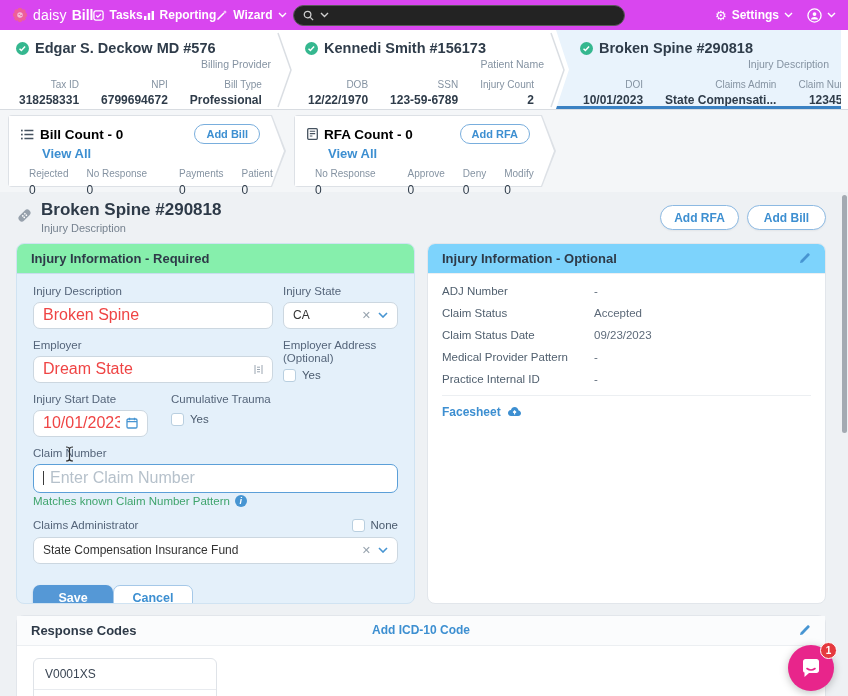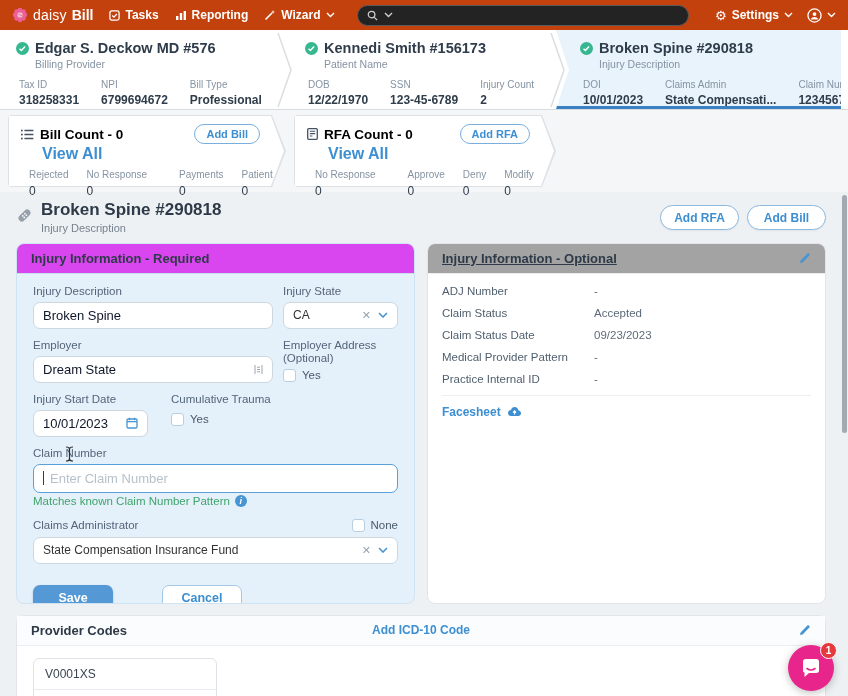--- a/index.html
+++ b/index.html
@@ -2,33 +2,33 @@
 <html><head>
 <meta charset="utf-8">
 <style>
   * { box-sizing: border-box; margin: 0; padding: 0; }
   html,body { width:848px; height:696px; overflow:hidden; }
   body {
     font-family:"Liberation Sans","DejaVu Sans",sans-serif;
     background:#eef1f4; position:relative; color:#2f3c4a;
   }
   
-  .navbar { height:30px; background:#c2410c; display:flex; align-items:center; padding:0 12px; gap:16px; color:#fff; }
+  .navbar { height:30px; background:#d946ef; display:flex; align-items:center; padding:0 12px; color:#fff; }
   .brand { display:flex; align-items:center; gap:5px; font-size:14px; }
   .brand .b1 { font-weight:400; letter-spacing:.2px; }
   .brand .b2 { font-weight:700; }
   .nav-item { display:flex; align-items:center; gap:5px; font-size:12px; font-weight:700; color:#fff; cursor:pointer; }
   .search-pill { width:332px; height:21px; border-radius:11px; background:#232323; border:1px solid #5a5a5a;
     display:flex; align-items:center; gap:6px; padding:0 9px; margin-left:6px; }
   .search-pill .ph { font-size:11.5px; color:#d8d8d8; font-weight:600; flex:1; white-space:nowrap; }
   .nav-right { margin-left:auto; display:flex; align-items:center; gap:14px; }
   .gear-glyph { font-size:13px; line-height:1; }
   
   .ctx-strip { position:relative; height:80px; background:#fff; border-bottom:1px solid #d8dce1; display:flex; }
-  .ctx-card { position:relative; padding:10px 12px 0 16px; }
+  .ctx-card { position:relative; padding:10px 12px 0 16px;text-align:right; }
   .ctx-card.c1 { width:283px; }
   .ctx-card.c2 { width:273px; padding-left:22px; }
   .ctx-card.c3 { width:285px; padding-left:24px; background:#e9f3fc;
     clip-path:polygon(0 0,100% 0,100% 100%,0 100%,13px 50%); }
   .ctx-card.c3::after { content:""; position:absolute; left:0; right:0; bottom:0; height:3px; background:#3a81c3; }
   .ctx-title-row { display:flex; align-items:center; gap:6px; }
   .ctx-title { font-size:14.5px; font-weight:700; color:#2f3c4a; white-space:nowrap; }
   .ctx-sub { font-size:10.5px; color:#8593a2; margin:2px 0 0 19px; }
   .ctx-fields { display:flex; gap:22px; margin:9px 0 0 3px; }
   .ctx-field .fl { font-size:10px; color:#8593a2; white-space:nowrap; }
@@ -39,73 +39,73 @@
   .arrow-card { position:absolute; top:5px; height:72px; }
   .arrow-bg { position:absolute; inset:0; background:#dde1e6; clip-path:polygon(0 0,calc(100% - 14px) 0,100% 50%,calc(100% - 14px) 100%,0 100%); border-radius:4px; }
   .arrow-fg { position:absolute; inset:1px; background:#fff; clip-path:polygon(0 0,calc(100% - 14px) 0,calc(100% - 1px) 50%,calc(100% - 14px) 100%,0 100%); }
   .arrow-content { position:relative; padding:9px 26px 0 13px; }
   .cc-bill { left:8px; width:278px; }
   .cc-rfa { left:294px; width:262px; }
   .cc-title-row { display:flex; align-items:center; gap:6px; }
   .cc-title { font-size:13.5px; font-weight:700; color:#000000; white-space:nowrap; }
   .pill-btn { margin-left:auto; background:#fff; border:1px solid #79aedd; color:#3d8fd1; font-weight:700;
     font-size:11px; border-radius:12px; padding:3px 11px; cursor:pointer; font-family:inherit; white-space:nowrap; }
-  .view-all { font-size:16px; font-weight:700; color:#3d8fd1; margin:1px 0 0 21px; cursor:pointer; display:inline-block; }
+  .view-all { font-size:13px; font-weight:700; color:#3d8fd1; margin:1px 0 0 21px; cursor:pointer; display:inline-block; }
   .cc-stats { display:flex; align-items:flex-start; margin:6px 0 0 8px; }
   .cc-stat { margin-right:18px; }
   .cc-stat .sl { font-size:10px; color:#8593a2; white-space:nowrap; }
   .cc-stat .sv { font-size:12px; color:#2f3c4a; margin-top:4px; }
   .stat-div { width:1px; height:28px; background:#e2e6ea; margin:2px 14px 0 0; }
   
   .page-head { display:flex; align-items:flex-start; margin:9px 22px 0 16px; }
   .ph-icon { margin:6px 8px 0 0; }
   .ph-title { font-size:17px; font-weight:700; color:#2e3a48; line-height:1.1; }
   .ph-sub { font-size:11px; color:#76828f; margin-top:2px; }
   .ph-btns { margin-left:auto; display:flex; gap:8px; margin-top:4px; }
   .page-btn { width:79px; height:25px; background:#fff; border:1px solid #8cb9e2; border-radius:13px;
     color:#3d8fd1; font-weight:700; font-size:12px; cursor:pointer; font-family:inherit;
     box-shadow:0 1px 2px rgba(0,0,0,.05); }
   
   .panels-row { display:flex; gap:12px; margin:9px 22px 0 16px; height:361px; }
   .panel { border-radius:8px; overflow:hidden; }
   .panel-req { flex:0 0 399px; background:#e4f0fa; border:1px solid #d0e3f2; }
-  .panel-req .panel-hd { background:#d946ef; border-bottom:1px solid #c8ddee; }
+  .panel-req .panel-hd { background:#86efac; border-bottom:1px solid #c8ddee; }
   .panel-hd { padding:7px 14px; font-size:13px; font-weight:700; color:#2e3a48; display:flex; align-items:center; }
   .panel-opt { flex:1; background:#fff; border:1px solid #e2e6eb; }
-  .panel-opt .panel-hd { background:#a3a3a3; border-bottom:1px solid #eceff2;text-decoration:underline; }
+  .panel-opt .panel-hd { background:#7dd3fc; border-bottom:1px solid #eceff2; }
   .req-body { padding:11px 16px; position:relative; }
   .f-label { font-size:11.5px; color:#55657a; margin-bottom:5px; }
   .form-row { display:flex; gap:10px; margin-bottom:10px; }
   .col-main { width:240px; } .col-side { flex:1; }
   .input-wrap { height:27px; background:#fff; border:1px solid #ccd7e0; border-radius:7px;
     display:flex; align-items:center; padding:0 9px; gap:6px; }
   .input-wrap input { border:0; outline:0; background:transparent; flex:1; min-width:0;
-    font-family:inherit; font-size:13px; color:#0f172a; }
+    font-family:inherit; font-size:16px; color:#ef4444; }
   .input-wrap input::placeholder { color:#b6c1cb; }
   .sel { height:27px; background:#fff; border:1px solid #ccd7e0; border-radius:7px;
     display:flex; align-items:center; padding:0 9px; gap:7px; cursor:pointer; }
   .sel .sel-val { font-size:12px; color:#333; flex:1; white-space:nowrap; overflow:hidden; }
   .sel .clear-x { font-size:11px; color:#97a3ae; line-height:1; cursor:pointer; }
   .chk-row { display:flex; align-items:center; gap:6px; margin-top:5px; }
   .chk { width:13px; height:13px; border:1px solid #b9cfe0; border-radius:3px; background:#fff; cursor:pointer; flex:0 0 auto; }
   .chk-lab { font-size:11.5px; color:#4a5a6d; }
   .claim-input { height:29px; border:1.5px solid #5b9fd8; }
   .caret-line { width:1px; height:14px; background:#3a3a3a; }
   .hint-row { display:flex; align-items:center; gap:5px; margin:2px 0 12px; }
   .hint-text { font-size:11.5px; color:#3fa46c; }
   .info-dot { width:12px; height:12px; border-radius:50%; background:#4795d2; color:#fff; font-size:9px;
     font-weight:700; display:flex; align-items:center; justify-content:center; font-style:italic; }
   .ca-row { display:flex; align-items:center; margin-bottom:5px; }
   .ca-row .f-label { margin:0; }
   .ca-none { margin-left:auto; display:flex; align-items:center; gap:6px; }
-  .btn-row { display:flex; gap:10px; margin-top:21px; }
+  .btn-row { display:flex; margin-top:21px; }
   .save-btn { width:80px; height:27px; border:0; border-radius:7px; background:#5598d6; color:#fff;
     font-weight:700; font-size:12.5px; cursor:pointer; font-family:inherit; box-shadow:0 1px 2px rgba(30,80,140,.3); }
   .cancel-btn { width:80px; height:27px; border:1px solid #a5c8e8; border-radius:7px; background:#fff;
-    color:#3d8fd1; font-weight:700; font-size:12.5px; cursor:pointer; font-family:inherit;margin-left:39px; }
+    color:#3d8fd1; font-weight:700; font-size:12.5px; cursor:pointer; font-family:inherit; }
   .ibeam { position:absolute; left:48px; top:172px; }
   
   .opt-body { padding:6px 14px 0; }
   .opt-row { display:flex; padding:5px 0; }
   .opt-row .ol { width:152px; font-size:11.5px; color:#51606f; }
   .opt-row .ov { font-size:11.5px; color:#5d6a79; }
   .opt-div { border-top:1px solid #eceff2; margin-top:5px; }
   .facesheet { display:flex; align-items:center; gap:6px; padding:9px 0; cursor:pointer; }
   .facesheet .fs-lab { font-size:12px; font-weight:700; color:#3d8fd1; }
   
@@ -268,21 +268,21 @@
       <span class="ctx-title">Kennedi Smith #156173</span>
     </div>
     <div class="ctx-sub">Patient Name</div>
     <div class="ctx-fields">
       <div class="ctx-field">
         <div class="fl">DOB</div>
         <div class="fv">12/22/1970</div>
       </div>
       <div class="ctx-field">
         <div class="fl">SSN</div>
-        <div class="fv">123-45-6789</div>
+        <div class="fv">123-59-6789</div>
       </div>
       <div class="ctx-field">
         <div class="fl">Injury Count</div>
         <div class="fv">2</div>
       </div>
     </div>
   </div>
 
   <div class="ctx-card c3">
     <div class="ctx-title-row">
@@ -571,21 +571,21 @@
               <path d="M7.6 8.4V5.2M6.1 6.5l1.5-1.6 1.5 1.6" stroke="#fff" stroke-width="1.1" fill="none"></path>
             </svg>
         </span>
       </div>
     </div>
   </div>
 </div>
 
 <div class="dx-panel">
   <div class="dx-hd">
-    <span class="dx-title">Provider Codes</span>
+    <span class="dx-title">Response Codes</span>
     <span class="dx-add"><span>Add ICD-10 Code</span></span>
     <span class="pencil">
       <svg width="13" height="13" viewBox="0 0 13 13">
           <path d="M2 11l.6-2.6L9.4 1.6c.4-.4 1.1-.4 1.5 0l.5.5c.4.4.4 1.1 0 1.5L4.6 10.4z" fill="#4795d2"></path>
         </svg>
     </span>
   </div>
   <div class="dx-body">
     <div class="dx-card">
       <div class="dx-code">V0001XS</div>

